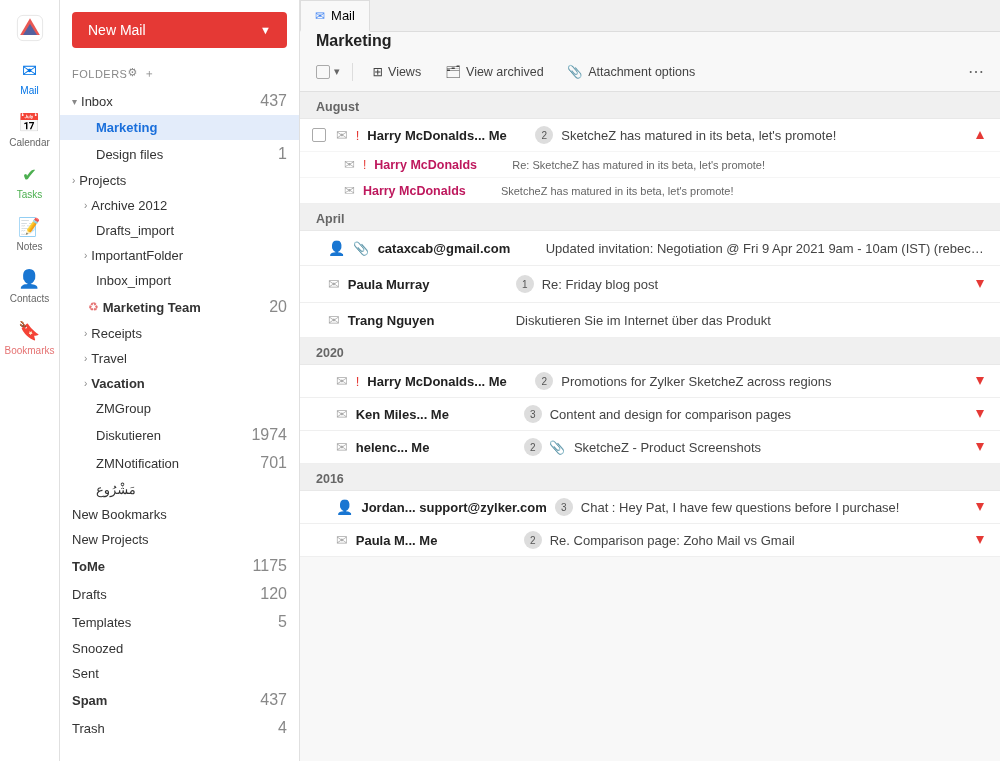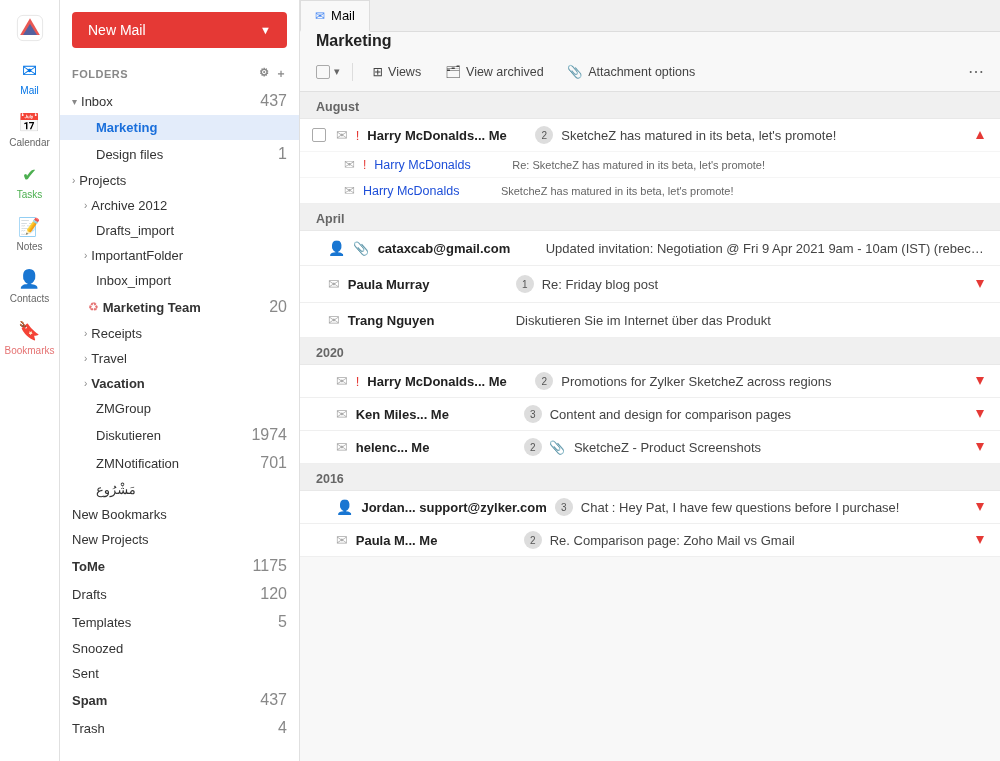--- a/index.html
+++ b/index.html
@@ -51,24 +51,23 @@
       cursor: pointer;
       display: flex;
       align-items: center;
       justify-content: space-between;
     }
     .new-mail-btn .dropdown-arrow { font-size: 11px; }
 
     .folders-header {
       display: flex;
       align-items: center;
-      justify-content: space-between;
       padding: 6px 12px;
       font-size: 11px;
-      font-weight: 700;
+      font-weight: 400;
       color: #888;
       letter-spacing: 0.5px;
     }
     .folders-header-actions { display: flex; gap: 6px; color: #888; cursor: pointer; }
 
     .folder-list { overflow-y: auto; flex: 1; }
 
     .folder-item {
       display: flex;
       align-items: center;
@@ -189,21 +188,21 @@
 
     .email-sub-row {
       display: flex;
       align-items: center;
       padding: 5px 16px 5px 44px;
       gap: 8px;
       border-top: 1px solid #f5f5f5;
     }
     .email-sub-row .mail-icon { flex-shrink: 0; font-size: 13px; color: #aaa; }
     .email-sub-row .urgent { color: #e53935; font-size: 12px; flex-shrink: 0; }
-    .email-sub-row .sender { font-weight: 400; color: #1d4ed8; min-width: 130px; flex-shrink: 0; font-size: 12.5px; }
+    .email-sub-row .sender { font-weight: 700; color: #be185d; min-width: 130px; flex-shrink: 0; font-size: 12.5px; }
     .email-sub-row .subject { color: #666; flex: 1; font-size: 11px; overflow: hidden; text-overflow: ellipsis; white-space: nowrap; }
 
     .collapse-arrow {
       width: 8px; height: 8px; background: #e53935; clip-path: polygon(50% 0%, 0% 100%, 100% 100%);
       flex-shrink: 0; margin-left: 4px;
     }
     .expand-arrow {
       width: 8px; height: 8px; background: #e53935; clip-path: polygon(0 0, 100% 0, 50% 100%);
       flex-shrink: 0; margin-left: 4px;
     }

